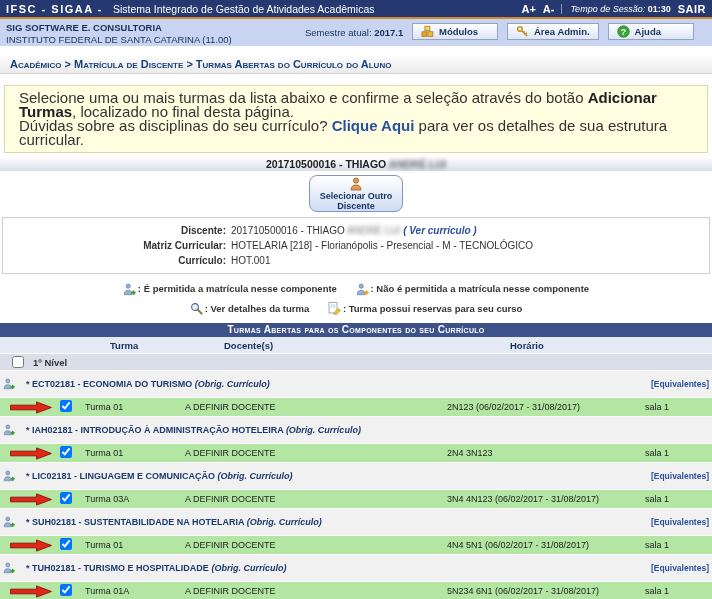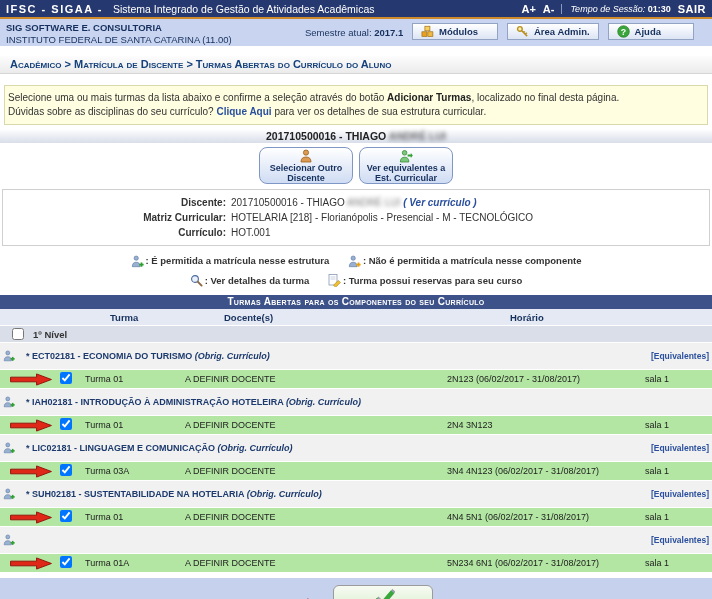--- a/index.html
+++ b/index.html
@@ -28,21 +28,21 @@
           background:linear-gradient(#ffffff,#dce4f4); border:1px solid #93a3c4;
           padding:0 8px; font-weight:bold; font-size:9.5px; color:#16305e; cursor:pointer; }
 
   
   .breadcrumb { margin-top:10px; height:18px; line-height:17px; padding-left:10px;
                 background:linear-gradient(#fdfdfd,#ebebeb); border-bottom:1px solid #d5d5d5;
                 font-weight:bold; font-size:11px; color:#14407c; font-variant:small-caps; cursor:pointer; }
 
   
   .notice { margin:11px 4px 0; background:#fffee1; border:1px solid #d9d9ab;
-            padding:5px 3px; font-size:10px; color:#333; line-height:14px; }
+            padding:5px 14px; font-size:15px; color:#333; line-height:14px; }
   .notice b { color:#222; }
   .link { color:#2a4f9e; font-weight:bold; cursor:pointer; }
 
   
   .student-bar { margin-top:4px; height:14px; line-height:14px; text-align:center;
                  font-weight:bold; font-size:10.5px; color:#222;
                  background:linear-gradient(#ffffff,#d8dde9); }
   .redacted { filter:blur(2px); opacity:.65; }
   .actions { display:flex; justify-content:center; gap:6px; margin-top:4px; height:37px; }
   .action-btn { width:94px; background:linear-gradient(#ffffff,#cfdcf3);
@@ -222,26 +222,20 @@
     <span class="redacted">ANDRÉ LUI</span>
   </div>
 
   <div class="actions">
     <div class="action-btn">
       <svg class="ic14">
           <use href="#sym-person-orange"></use>
         </svg>
       <span>Selecionar Outro Discente</span>
     </div>
-    <div class="action-btn">
-      <svg class="ic14">
-          <use href="#sym-person-equiv"></use>
-        </svg>
-      <span>Ver equivalentes a Est. Curricular</span>
-    </div>
   </div>
 
   <div class="details">
     <div class="drow">
       <span class="dlabel">Discente:</span>
       <span>
         <span>201710500016 - THIAGO</span>
         <span class="redacted">ANDRÉ LUI</span>
         <span class="hist">( Ver currículo )</span>
       </span>
@@ -255,21 +249,21 @@
       <span>HOT.001</span>
     </div>
   </div>
 
   <div class="legend">
     <div>
       <span class="litem">
         <svg class="ic13">
             <use href="#sym-person-plus"></use>
           </svg>
-        <span>: É permitida a matrícula nesse estrutura</span>
+        <span>: É permitida a matrícula nesse componente</span>
       </span>
       <span class="litem">
         <svg class="ic13">
             <use href="#sym-person-warn"></use>
           </svg>
         <span>: Não é permitida a matrícula nesse componente</span>
       </span>
     </div>
     <div>
       <span class="litem">
@@ -382,20 +376,21 @@
     <span class="cell">Turma 01</span>
     <span class="cell">A DEFINIR DOCENTE</span>
     <span class="cell">4N4 5N1 (06/02/2017 - 31/08/2017)</span>
     <span class="cell">sala 1</span>
   </div>
 
   <div class="comp">
     <svg class="ic12">
         <use href="#sym-person-plus"></use>
       </svg>
+    <span class="ctext"><span>* TUH02181 - TURISMO E HOSPITALIDADE</span> <span class="kind">(Obrig. Currículo)</span></span>
     <span class="equiv">[Equivalentes]</span>
   </div>
   <div class="turma">
     <span class="arrow-wrap">
         <svg width="46" height="13">
           <use href="#sym-red-arrow"></use>
         </svg>
       </span>
     <span></span>
     <span class="cell cb"><input type="checkbox" checked="" style=""></span>

